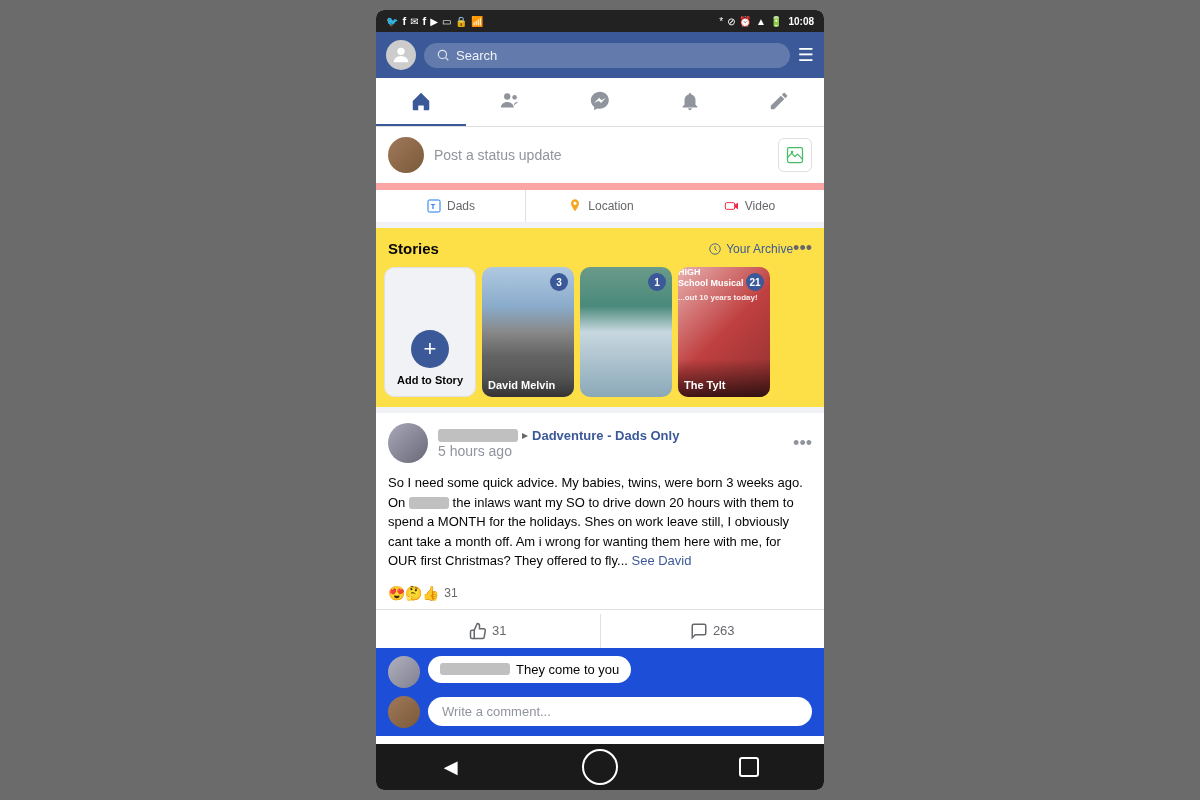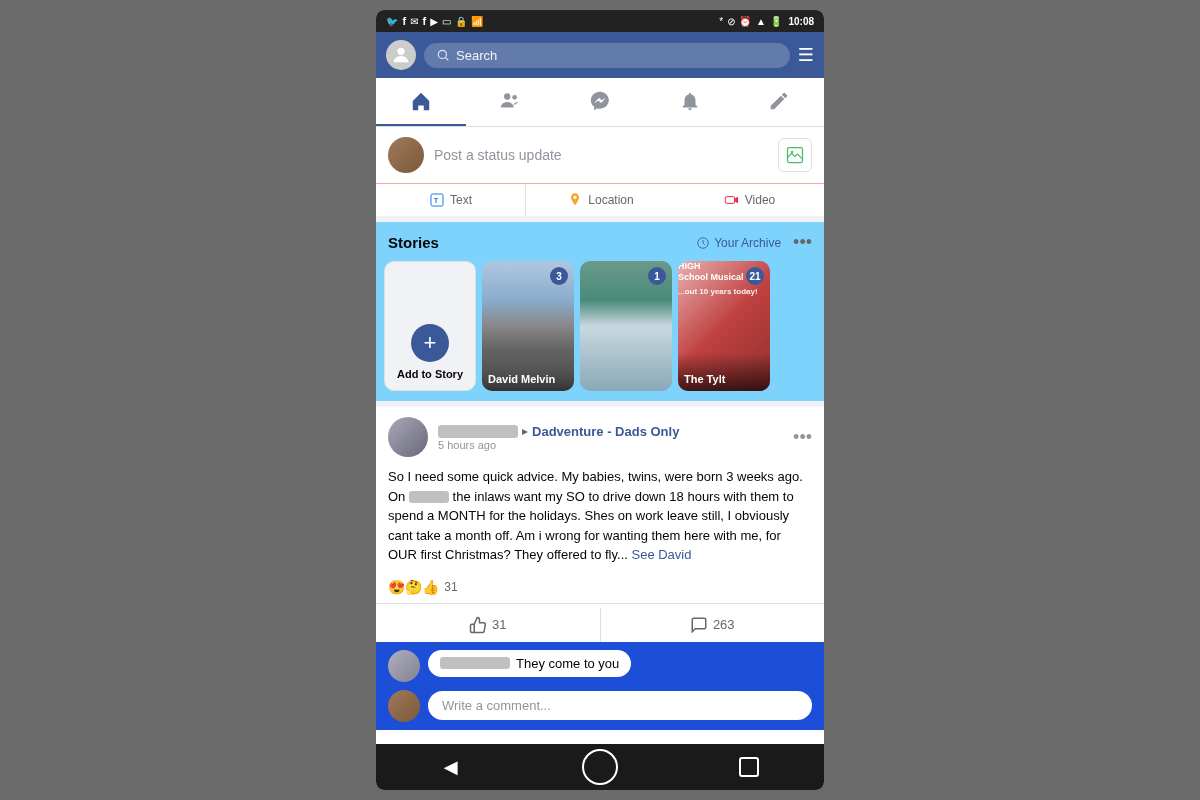--- a/index.html
+++ b/index.html
@@ -89,21 +89,21 @@
     .post-box {
       background: #fff;
       margin-bottom: 6px;
       flex-shrink: 0;
     }
     .post-input-row {
       display: flex;
       align-items: center;
       padding: 10px 12px;
       gap: 10px;
-      border-bottom: 1px solid #fca5a5;
+      border-bottom: 7px solid #fca5a5;
     }
     .post-avatar {
       width: 36px; height: 36px; border-radius: 50%;
       background: #8a8a8a;
       overflow: hidden; flex-shrink: 0;
     }
     .post-avatar-img {
       width: 100%; height: 100%;
       background: linear-gradient(135deg, #a0785a 0%, #7a5a3a 100%);
       display: flex; align-items: center; justify-content: center;
@@ -132,21 +132,21 @@
       gap: 5px;
       padding: 8px;
       font-size: 12px;
       color: #65676b;
       border-right: 1px solid #e0e0e0;
     }
     .post-action:last-child { border-right: none; }
     .post-action svg { width: 16px; height: 16px; }
     
     .stories-section {
-      background: #7dd3fc;
+      background: #fde047;
       margin-bottom: 6px;
       padding: 10px 0 0 0;
       flex-shrink: 0;
     }
     .stories-header {
       display: flex;
       align-items: center;
       justify-content: space-between;
       padding: 0 12px 8px 12px;
     }
@@ -252,21 +252,21 @@
       display: flex; align-items: center; justify-content: center;
       overflow: hidden;
     }
     .user-avatar-inner { width: 100%; height: 100%; background: linear-gradient(135deg, #a8a8b8 0%, #686878 100%); }
     .post-meta { flex: 1; }
     .post-author-row {
       display: flex; align-items: center; gap: 4px;
       font-size: 13px;
     }
     .post-group-name { color: #3b5998; font-weight: 600; }
-    .post-time { font-size: 11px; color: #90949c; }
+    .post-time { font-size: 14px; color: #90949c; }
     .post-more { color: #90949c; font-size: 18px; }
     .post-body {
       padding: 0 12px 10px 12px;
       font-size: 13px;
       color: #050505;
       line-height: 1.5;
     }
     .blur-span {
       display: inline-block;
       background: #c0c0c0;
@@ -463,42 +463,42 @@
             <path d="M3 15l5-5 4 4 3-3 6 6" stroke="#45bd62" stroke-width="1.5" fill="none"></path>
           </svg>
       </div>
     </div>
     <div class="post-actions">
       <div class="post-action">
         <svg viewBox="0 0 24 24" width="16" height="16" fill="#1877f2">
             <rect x="3" y="3" width="18" height="18" rx="2" fill="none" stroke="#1877f2" stroke-width="1.5"></rect>
             <text x="7" y="16" font-size="11" fill="#1877f2" font-weight="bold">T</text>
           </svg>
-        <span>Text</span>
+        <span>Dads</span>
       </div>
       <div class="post-action" style="border-right:none">
         <svg viewBox="0 0 24 24" width="16" height="16" fill="#f5a623">
             <path d="M12 2C8.7 2 6 4.7 6 8c0 4.5 6 12 6 12s6-7.5 6-12c0-3.3-2.7-6-6-6zm0 8.5c-1.4 0-2.5-1.1-2.5-2.5S10.6 5.5 12 5.5s2.5 1.1 2.5 2.5S13.4 10.5 12 10.5z"></path>
           </svg>
         <span>Location</span>
       </div>
       <div class="post-action">
         <svg viewBox="0 0 24 24" width="16" height="16">
             <rect x="2" y="7" width="14" height="10" rx="2" fill="none" stroke="#f02849" stroke-width="1.5"></rect>
             <path d="M16 10l5-3v10l-5-3V10z" fill="#f02849"></path>
           </svg>
         <span>Video</span>
       </div>
     </div>
   </div>
 
   <div class="stories-section">
     <div class="stories-header">
       <span class="stories-title">Stories</span>
-      <div style="display:flex;align-items:center;gap:12px">
+      <div style="display:flex;align-items:center;">
         <div class="stories-archive">
           <svg viewBox="0 0 24 24" width="14" height="14" fill="#3b5998">
               <circle cx="12" cy="12" r="9" fill="none" stroke="#3b5998" stroke-width="1.5"></circle>
               <polyline points="12,7 12,12 15,15" stroke="#3b5998" stroke-width="1.5" fill="none"></polyline>
             </svg>
           <span>Your Archive</span>
         </div>
         <span class="stories-more">•••</span>
       </div>
     </div>
@@ -549,21 +549,21 @@
           <span style="color:#65676b;font-size:12px">▸</span>
           <span class="post-group-name">Dadventure - Dads Only</span>
         </div>
         <div class="post-time">5 hours ago</div>
       </div>
       <div class="post-more">•••</div>
     </div>
     <div class="post-body">
       <span>So I need some quick advice. My babies, twins, were born 3 weeks ago. On</span>
       <span class="blur-span"></span>
-      <span>the inlaws want my SO to drive down 18 hours with them to spend a MONTH for the holidays. Shes on work leave still, I obviously cant take a month off. Am i wrong for wanting them here with me, for OUR first Christmas? They offered to fly...</span>
+      <span>the inlaws want my SO to drive down 20 hours with them to spend a MONTH for the holidays. Shes on work leave still, I obviously cant take a month off. Am i wrong for wanting them here with me, for OUR first Christmas? They offered to fly...</span>
       <span class="see-more">See David</span>
     </div>
     <div class="reactions-row">
       <span class="reaction-emojis">😍🤔👍</span>
       <span>31</span>
     </div>
     <div class="divider"></div>
     <div class="action-bar">
       <div class="action-btn">
         <svg viewBox="0 0 24 24" width="18" height="18" fill="none" stroke="currentColor" stroke-width="2">

